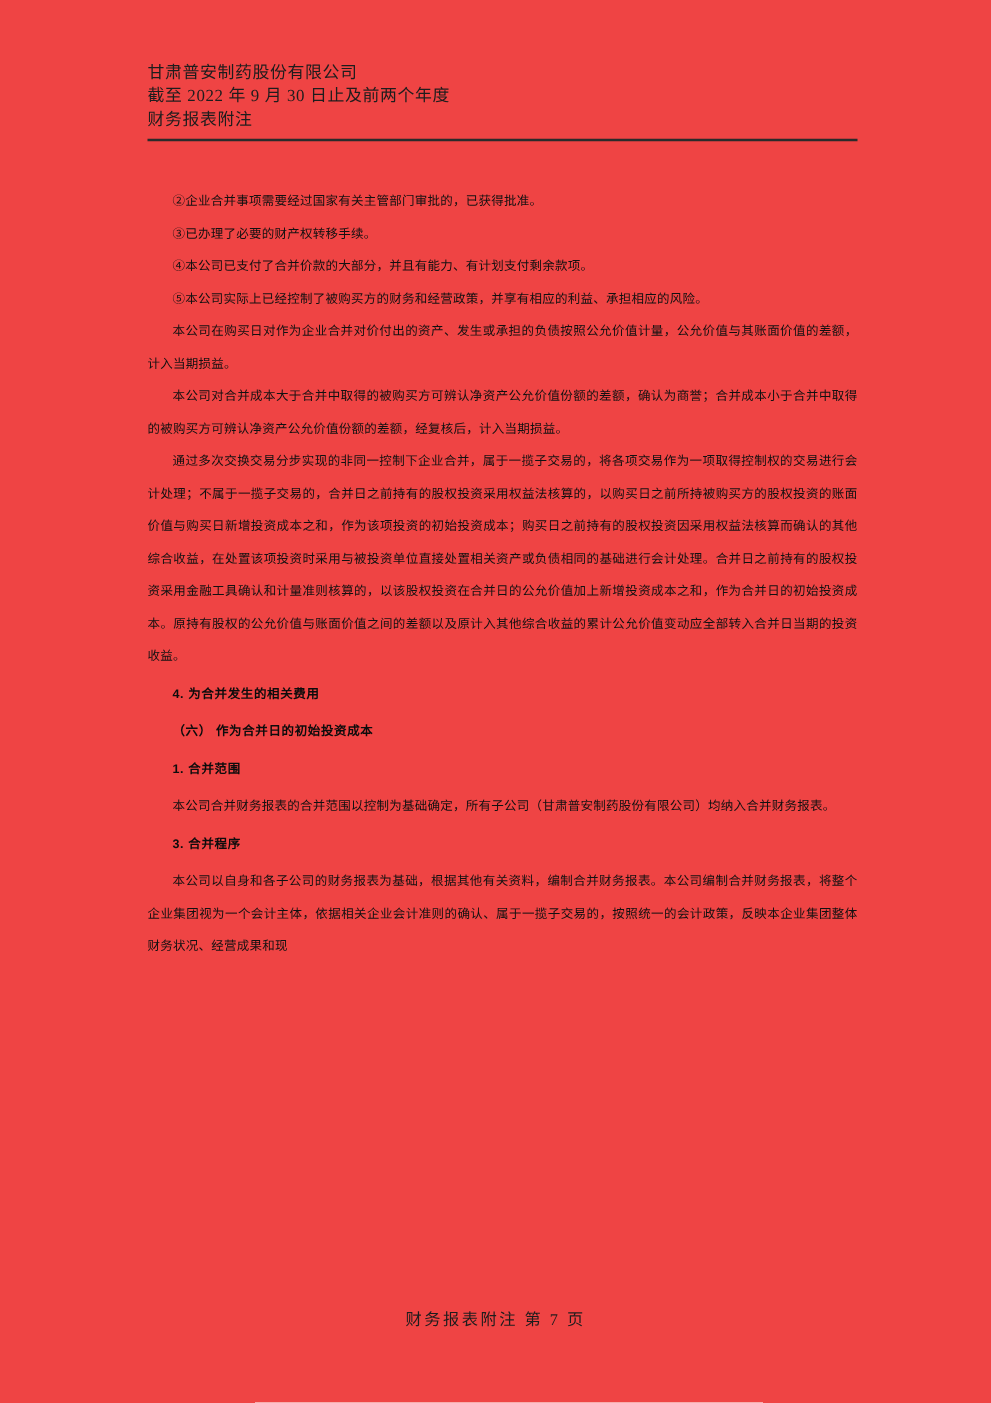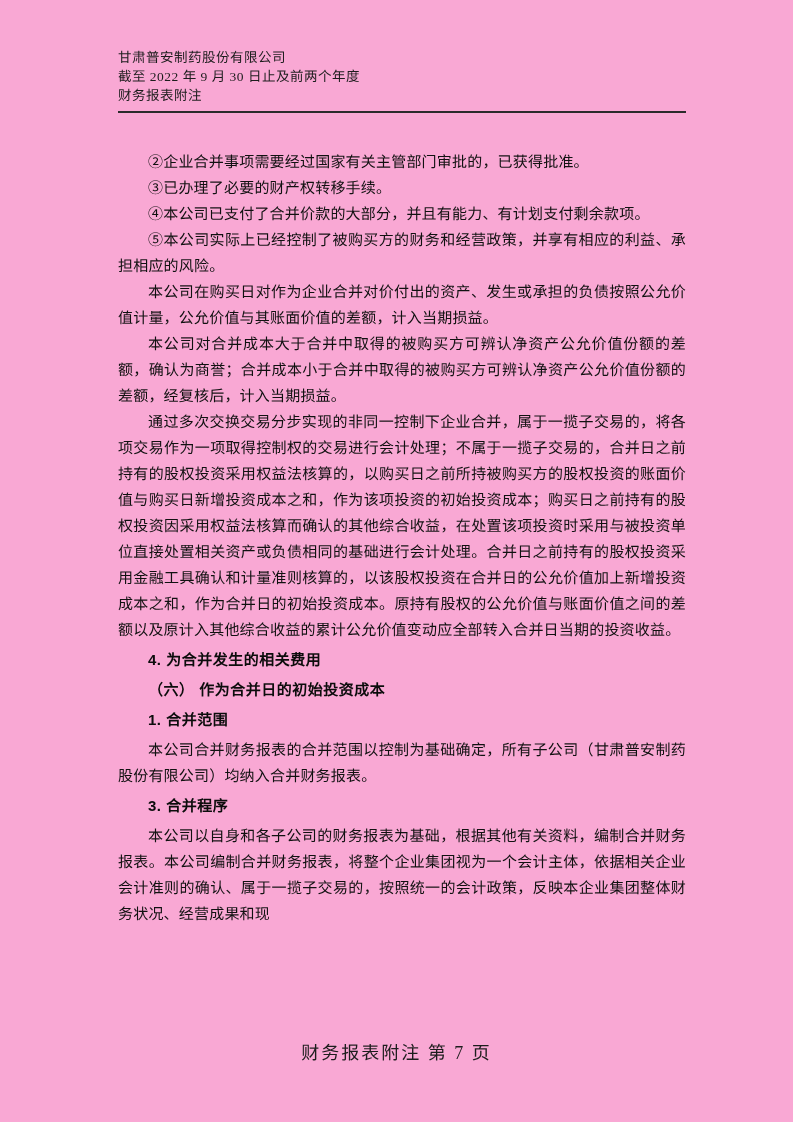--- a/index.html
+++ b/index.html
@@ -4,21 +4,21 @@
 <title>财务报表附注 第 7 页</title>
 <style>
   * { margin: 0; padding: 0; box-sizing: border-box; }
   html, body { background: #ffffff; }
   body { font-family: "Liberation Serif", "DejaVu Serif", serif; }
 
   .page {
     position: relative;
     width: 793px;
     height: 1122px;
-    background: #f9a8d4;
+    background: #ef4444;
     overflow: hidden;
     color: #141414;
   }
 
   .content {
     position: absolute;
     left: 118px;
     top: 48px;
     width: 568px;
   }
@@ -34,21 +34,21 @@
   .header-rule {
     border: none;
     border-top: 2px solid #2b2b2b;
     margin-top: 6px;
     width: 100%;
     height: 0;
   }
 
   .doc-body {
     margin-top: 36px;
-    font-size: 15px;
+    font-size: 10px;
     line-height: 26px;
     text-align: justify;
     text-justify: inter-character;
     color: #111111;
     letter-spacing: 0.2px;
   }
 
   .para {
     text-indent: 2em;
     margin: 0;
@@ -62,21 +62,21 @@
     color: #0c0c0c;
     letter-spacing: 0.5px;
   }
 
   .doc-footer {
     position: absolute;
     left: 0;
     right: 0;
     bottom: 58px;
     text-align: center;
-    font-size: 18px;
+    font-size: 13px;
     color: #1d1d1d;
     letter-spacing: 2px;
   }
 </style>
 </head>
 <body>
 
 <div class="page">
 
   <div class="content">

